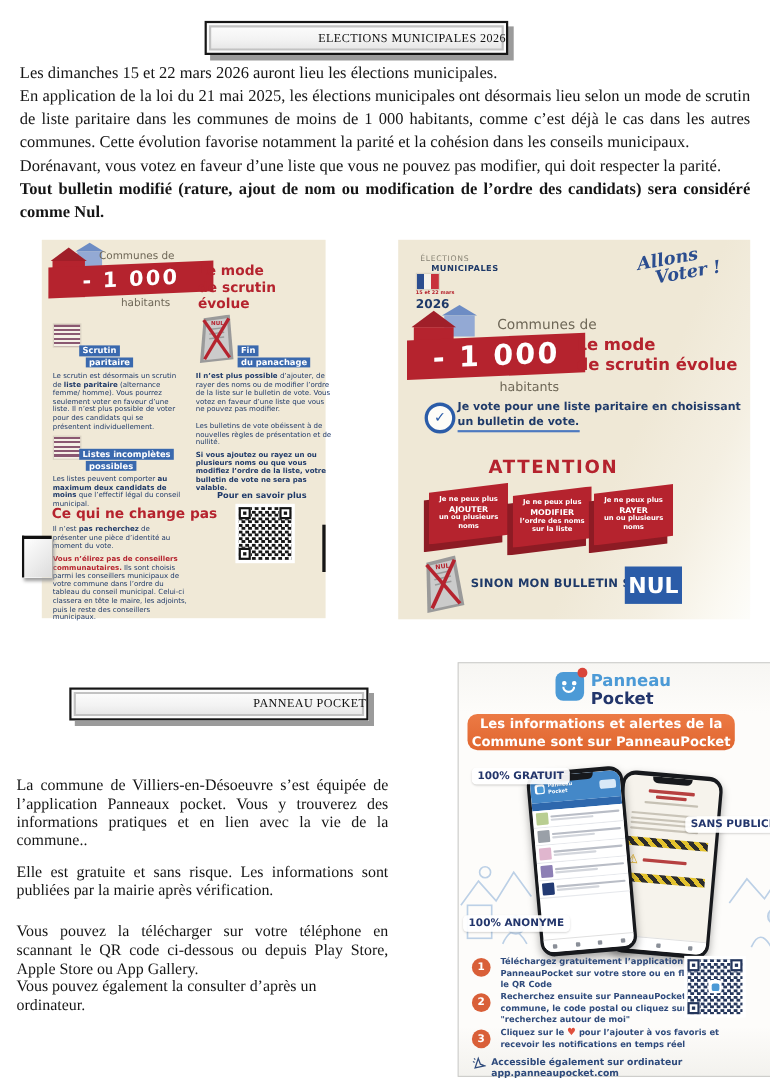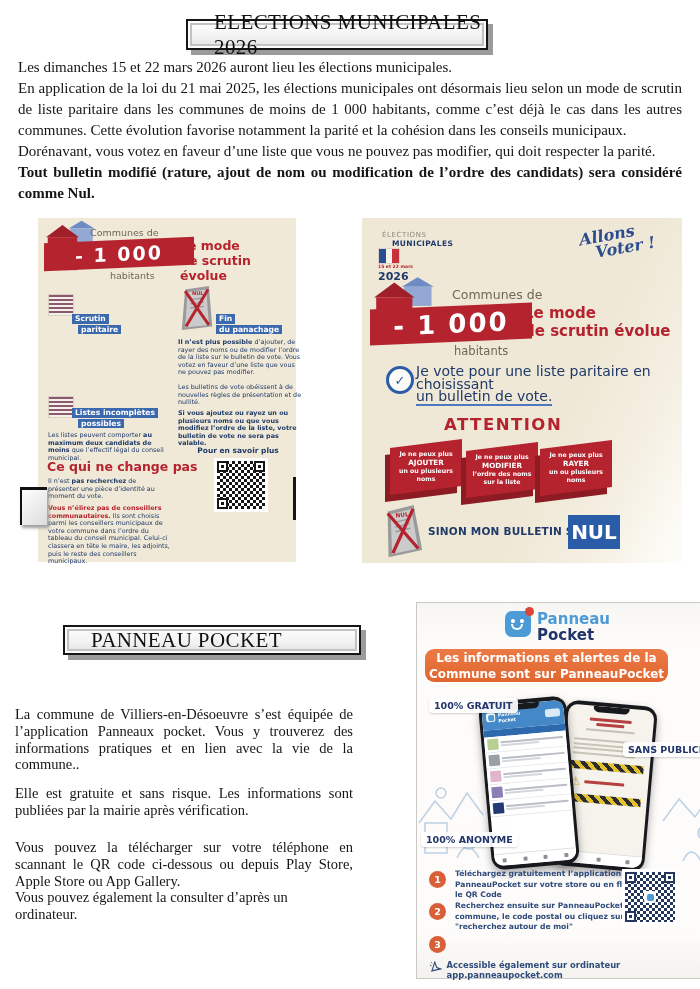--- a/index.html
+++ b/index.html
@@ -1,23 +1,23 @@
 <!DOCTYPE html>
 <html><head>
 <meta charset="utf-8">
 <style>
   html,body{margin:0;padding:0;background:#fff;}
   .page{position:relative;width:700px;height:989px;background:#fff;overflow:hidden;
         font-family:"Liberation Serif",serif;color:#141414;}
   .abs{position:absolute;}
   
-  .titlebox{position:absolute;display:flex;align-items:center;justify-content:flex-start;
+  .titlebox{position:absolute;display:flex;align-items:center;justify-content:flex-end;
     border:2px solid #161616;background:linear-gradient(180deg,#fefefe 0%,#f3f3f3 55%,#e2e2e2 100%);
     box-shadow:inset 0 0 0 2px #fbfbfb, inset 0 0 0 4px #c2c2c2, 5px 5px 0 #9b9b9b;
-    font-size:21px;letter-spacing:.4px;color:#111;padding-left:26px;}
+    font-size:11px;letter-spacing:.4px;color:#111;}
   
   .doc{position:absolute;margin:0;font-size:15px;line-height:21px;text-align:justify;color:#151515;}
   .doc.left{text-align:left;}
   .doc.b{font-weight:bold;}
   .doc2{position:absolute;margin:0;font-size:14.5px;line-height:16.8px;text-align:justify;color:#151515;}
   .doc2.left{text-align:left;}
   
   .poster{position:absolute;background:#f0e9d7;font-family:"DejaVu Sans",sans-serif;color:#1f3a69;}
   .poster-r{background:linear-gradient(115deg,#efe8d6 62%,#f4efe2 80%,#fbf9f2 93%,#fdfdfa 100%);}
   .banner{position:absolute;background:#b5232e;display:flex;align-items:center;justify-content:center;
@@ -135,20 +135,21 @@
     </div>
     <span class="abs muted" style="left:72px;top:52px;font-size:9.5px">habitants</span>
     <div class="redtitle" style="left:142px;top:20px;font-size:12.5px;line-height:15px">
       <div>Le mode</div>
       <div>de scrutin évolue</div>
     </div>
 
     <div class="doc-icon" style="left:10px;top:76px"></div>
     <span class="bluetag" style="left:34px;top:96px">Scrutin</span>
     <span class="bluetag" style="left:40px;top:106.5px">paritaire</span>
+    <p class="ptext" style="left:10px;top:121px;width:118px;margin:0"><span>Le scrutin est désormais un scrutin de </span><b>liste paritaire</b><span> (alternance femme/ homme). Vous pourrez seulement voter en faveur d’une liste. Il n’est plus possible de voter pour des candidats qui se présentent individuellement.</span></p>
 
     <div class="doc-icon" style="left:10px;top:178px"></div>
     <span class="bluetag" style="left:34px;top:190px">Listes incomplètes</span>
     <span class="bluetag" style="left:40px;top:200.5px">possibles</span>
     <p class="ptext" style="left:10px;top:214px;width:120px;margin:0"><span>Les listes peuvent comporter </span><b>au maximum deux candidats de moins</b><span> que l’effectif légal du conseil municipal.</span></p>
 
     <div class="redtitle" style="left:9px;top:241px;font-size:12.5px">Ce qui ne change pas</div>
     <p class="ptext" style="left:10px;top:260px;width:118px;margin:0"><span>Il n’est </span><b>pas recherchez</b><span> de présenter une pièce d’identité au moment du vote.</span></p>
     <p class="ptext" style="left:10px;top:287px;width:122px;margin:0"><span class="redb">Vous n’élirez pas de conseillers communautaires.</span><span> Ils sont choisis parmi les conseillers municipaux de votre commune dans l’ordre du tableau du conseil municipal. Celui-ci classera en tête le maire, les adjoints, puis le reste des conseillers municipaux.</span></p>
 
@@ -203,21 +204,21 @@
     <div class="banner" style="left:8px;top:88px;width:162px;height:36px;font-size:26px">
       <span>- 1 000</span>
     </div>
     <span class="abs muted" style="left:92px;top:126px;font-size:11.5px">habitants</span>
     <div class="redtitle" style="left:162px;top:86px;font-size:15px;line-height:18px">
       <div>Le mode</div>
       <div>de scrutin évolue</div>
     </div>
 
     <div class="check-c" style="left:24px;top:148px"></div>
-    <div class="abs navy" style="left:54px;top:147px;font-size:14px;font-weight:normal;line-height:12.5px">
+    <div class="abs navy" style="left:54px;top:147px;font-size:10px;font-weight:bold;line-height:12.5px">
       <div>Je vote pour une liste paritaire en choisissant</div>
       <div style="display:inline-block;border-bottom:2px solid #4d79c0;padding-bottom:1px">un bulletin de vote.</div>
     </div>
 
     <div class="redtitle" style="left:82px;top:197px;font-size:16.5px;letter-spacing:1.5px">ATTENTION</div>
 
     <div class="ribbon" style="left:28px;top:221px;width:72px;height:56px">
       <div class="rb-back"></div>
       <div class="rb-front">
         <div>Je ne peux plus</div>
@@ -379,20 +380,21 @@
       </div>
     </div>
 
     <div class="stepc" style="left:12px;top:268px">1</div>
     <div class="steptext" style="left:38px;top:266px;width:206px">Téléchargez gratuitement l’application PanneauPocket sur votre store ou en flashant le QR Code</div>
 
     <div class="stepc" style="left:12px;top:300px">2</div>
     <div class="steptext" style="left:38px;top:298px;width:206px">Recherchez ensuite sur PanneauPocket la commune, le code postal ou cliquez sur "recherchez autour de moi"</div>
 
     <div class="stepc" style="left:12px;top:333px">3</div>
+    <div class="steptext" style="left:38px;top:331px;width:218px"><span>Cliquez sur le </span><span class="heart"></span><span> pour l’ajouter à vos favoris et recevoir les notifications en temps réel</span></div>
 
     <div class="qr blue" style="left:205px;top:266px;width:50px;height:50px;z-index:4">
       <div class="cells">
           <span class="f f1"></span>
           <span class="f f2"></span>
           <span class="f f3"></span>
           <span class="logo"></span>
         </div>
     </div>
 

